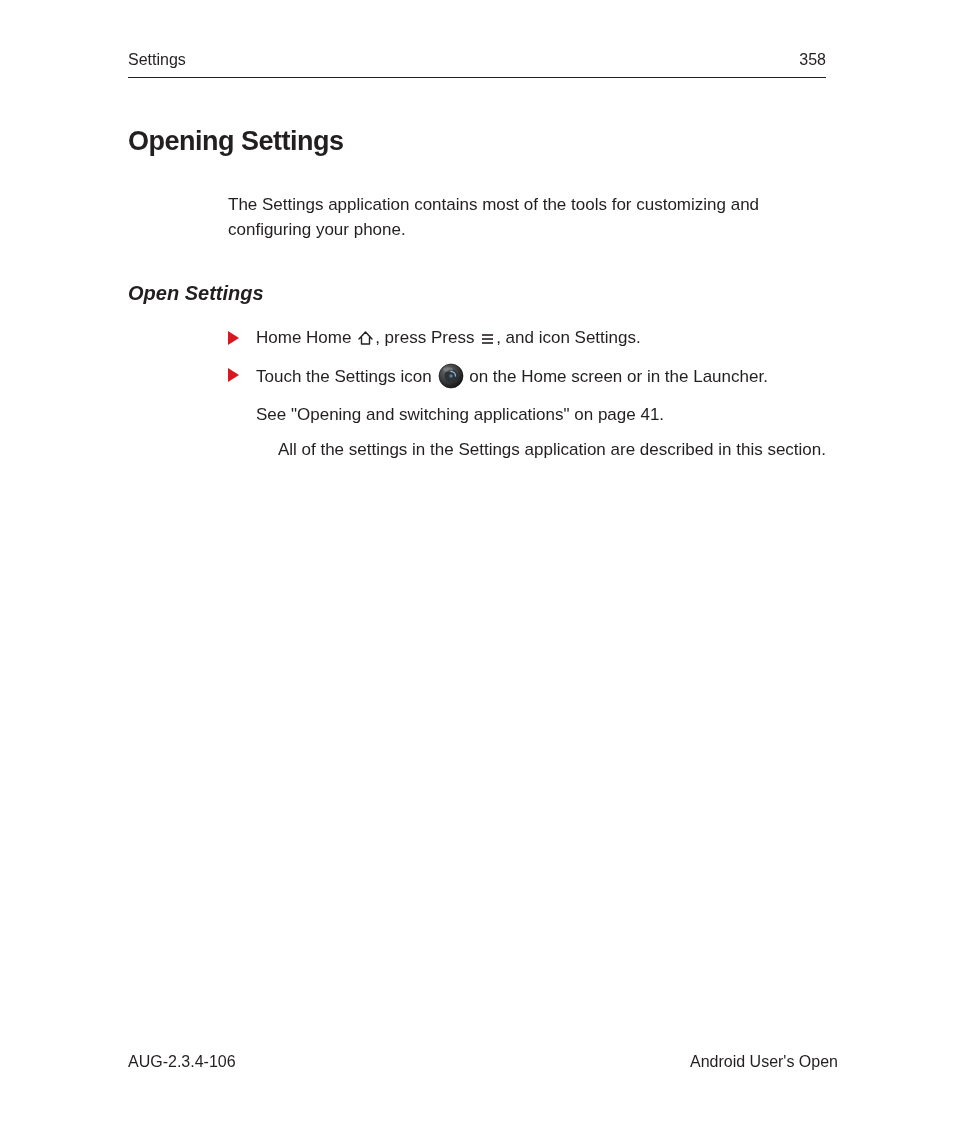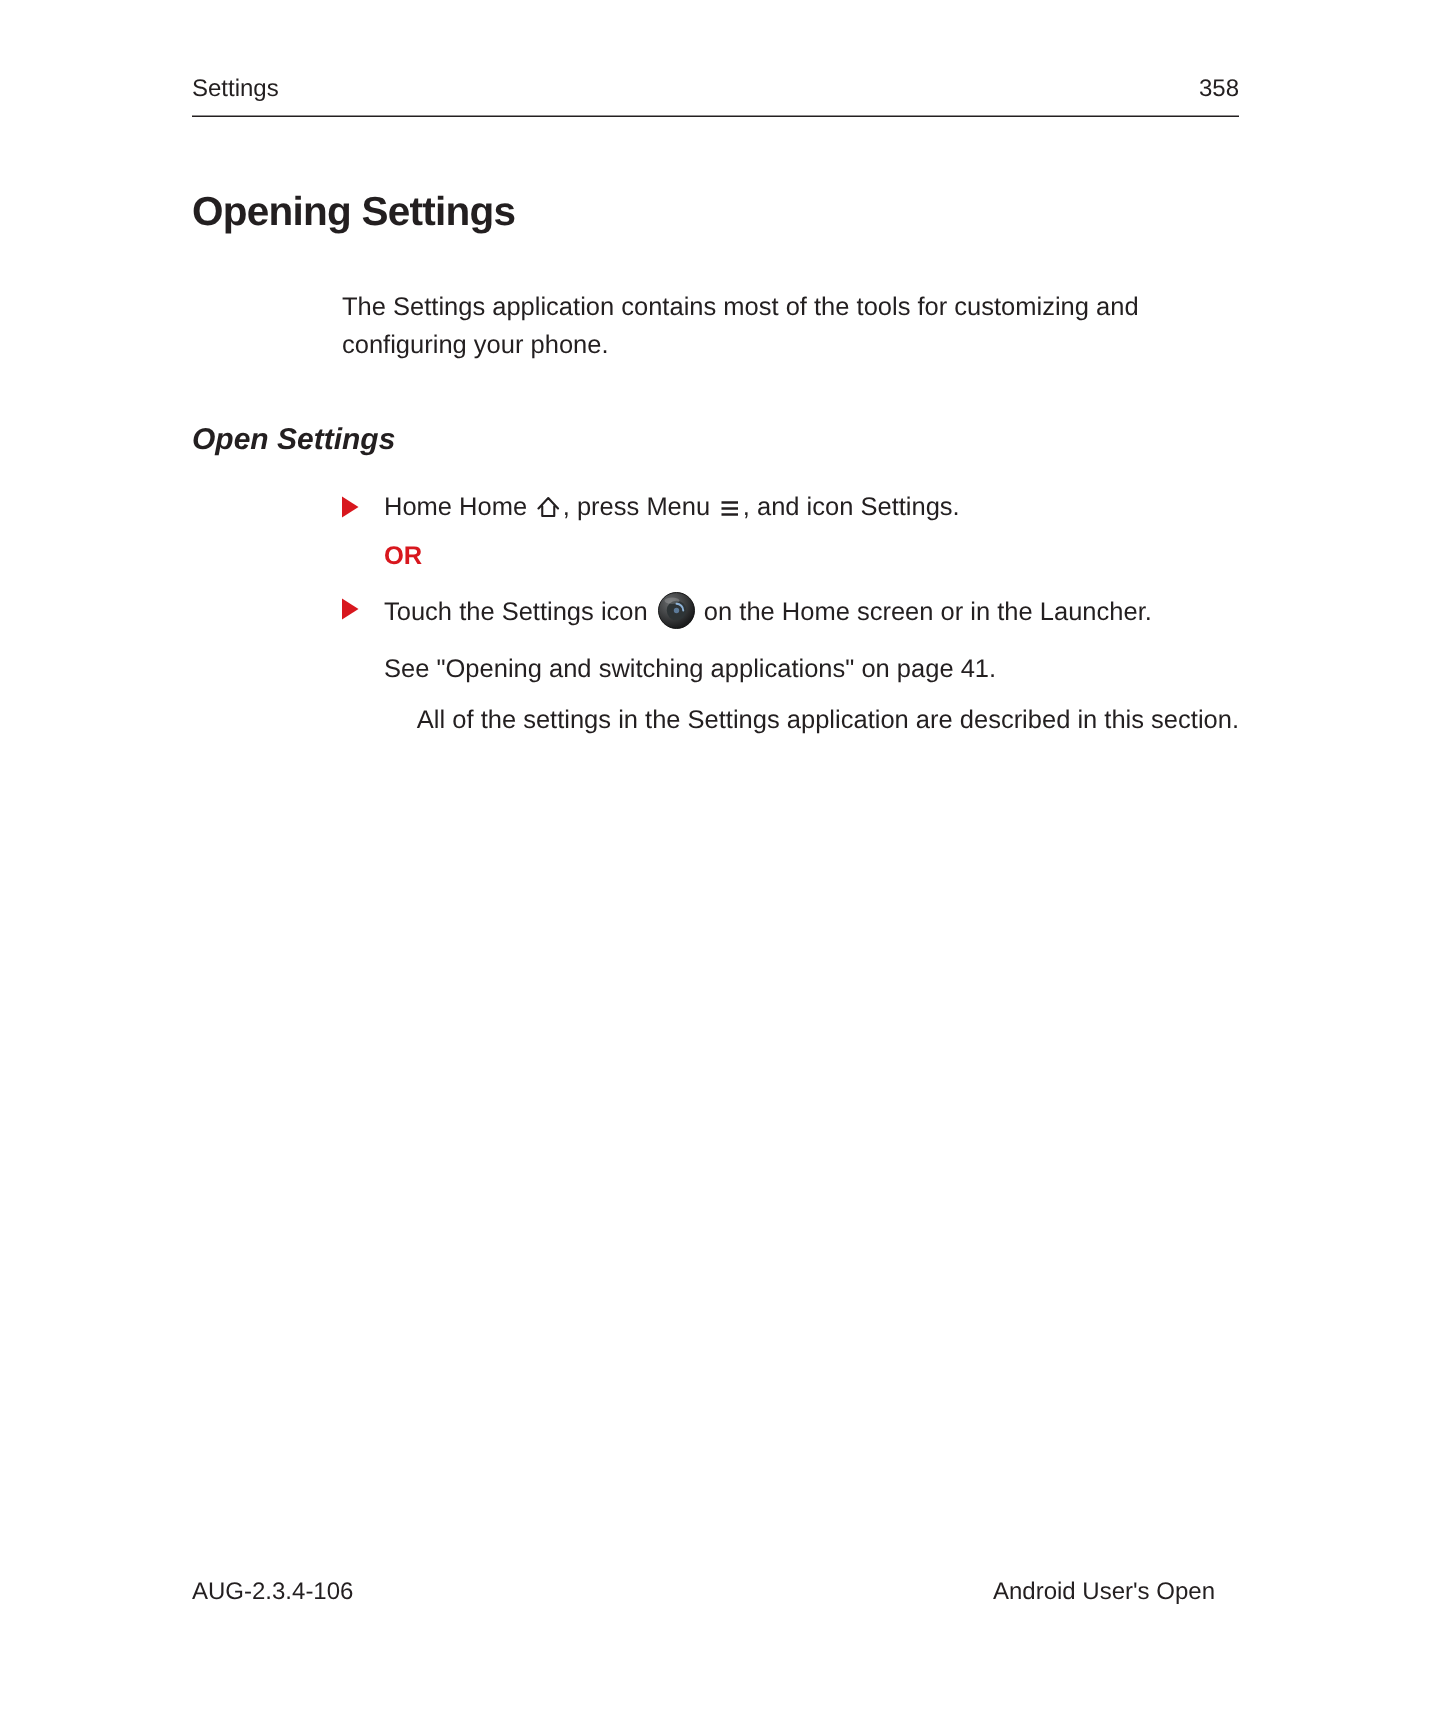--- a/index.html
+++ b/index.html
@@ -58,21 +58,21 @@
     .step-line { margin-bottom: 6px; }
     .or-text { color: #d8171e; font-weight: 700; margin-bottom: 8px; }
     .closing { margin-left: 100px; margin-top: 10px; text-align: right; }
     .icon-inline {
       display: inline-block;
       vertical-align: -3px;
       margin: 0 1px;
     }
     .footer-row {
       position: absolute;
-      left: 128px; right: 144px; bottom: 72px;
+      left: 128px; right: 116px; bottom: 72px;
       display: flex;
       justify-content: space-between;
       font-size: 16px;
     }
     b { font-weight: 400; margin-top: 12px; }
   </style>
 </head>
 <body>
 
 <div class="header-row">
@@ -89,30 +89,29 @@
 <div class="steps">
 
   <div class="step">
     <span class="bullet-tri"></span>
     <div class="step-line">
       <span>Home </span><b>Home</b>
       <span class="icon-inline">
         <svg width="17" height="16" viewBox="0 0 17 16">
           <path d="M2 9 L8.5 2 L15 9 M4.5 7.5 V14 H12.5 V7.5" fill="none" stroke="#231f20" stroke-width="1.4" stroke-linejoin="round" stroke-linecap="round"></path>
         </svg>
-      </span><span>, press </span><b>Menu</b>
+      </span><span>, press </span><b>Press</b>
       <span class="icon-inline">
         <svg width="15" height="14" viewBox="0 0 15 14">
           <line x1="2" y1="3" x2="13" y2="3" stroke="#231f20" stroke-width="1.6"></line>
           <line x1="2" y1="7" x2="13" y2="7" stroke="#231f20" stroke-width="1.6"></line>
           <line x1="2" y1="11" x2="13" y2="11" stroke="#231f20" stroke-width="1.6"></line>
         </svg>
       </span><span>, and icon </span><b>Settings</b><span>.</span>
     </div>
-    <div class="or-text">OR</div>
   </div>
 
   <div class="step">
     <span class="bullet-tri"></span>
     <div class="step-line">
       <span>Touch the Settings icon </span><span class="icon-inline" style="vertical-align:-7px;">
         <svg width="26" height="26" viewBox="0 0 26 26">
           <defs>
             <radialGradient id="g1" cx="35%" cy="30%" r="70%">
               <stop offset="0%" stop-color="#6a6c6e"></stop>

